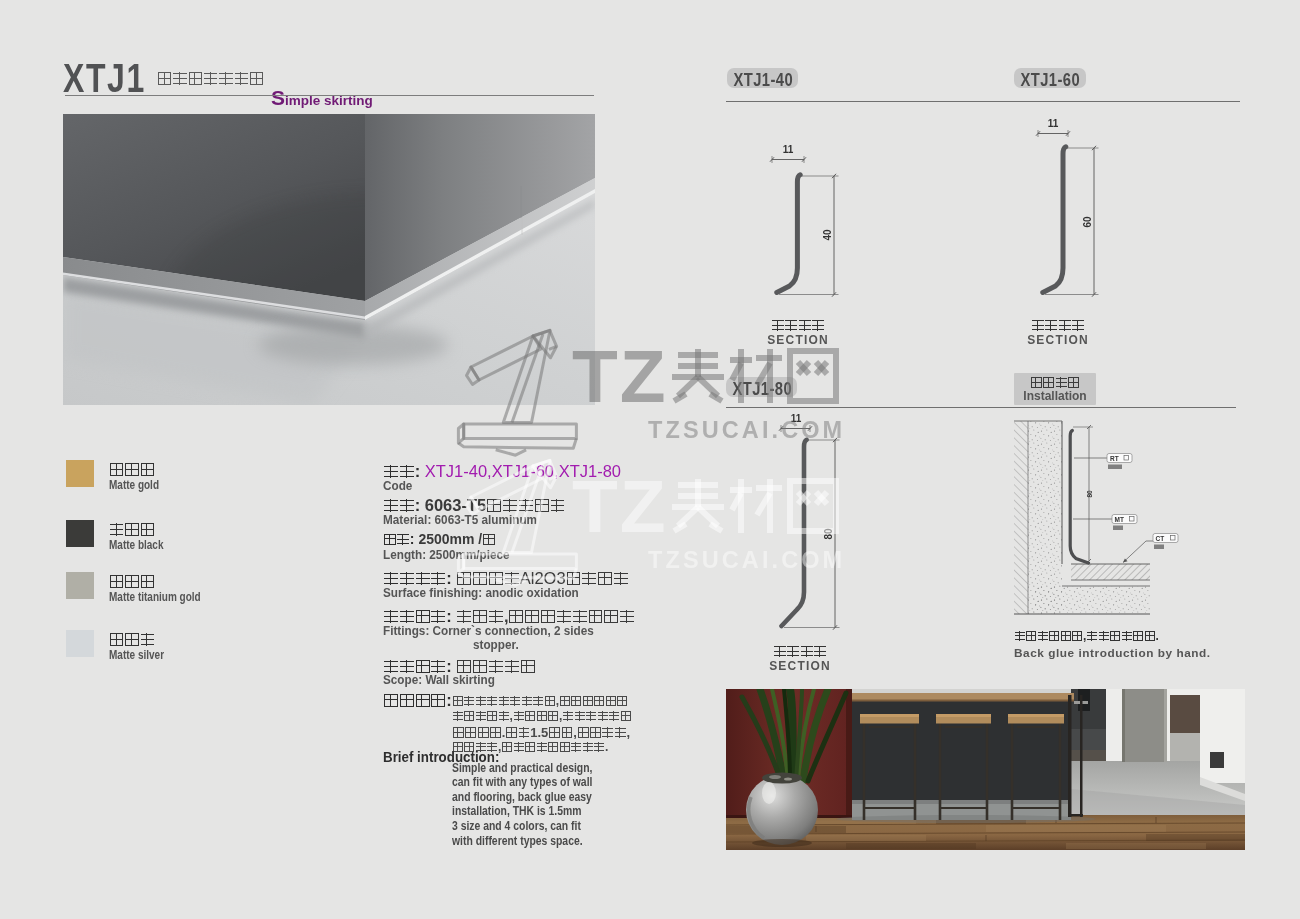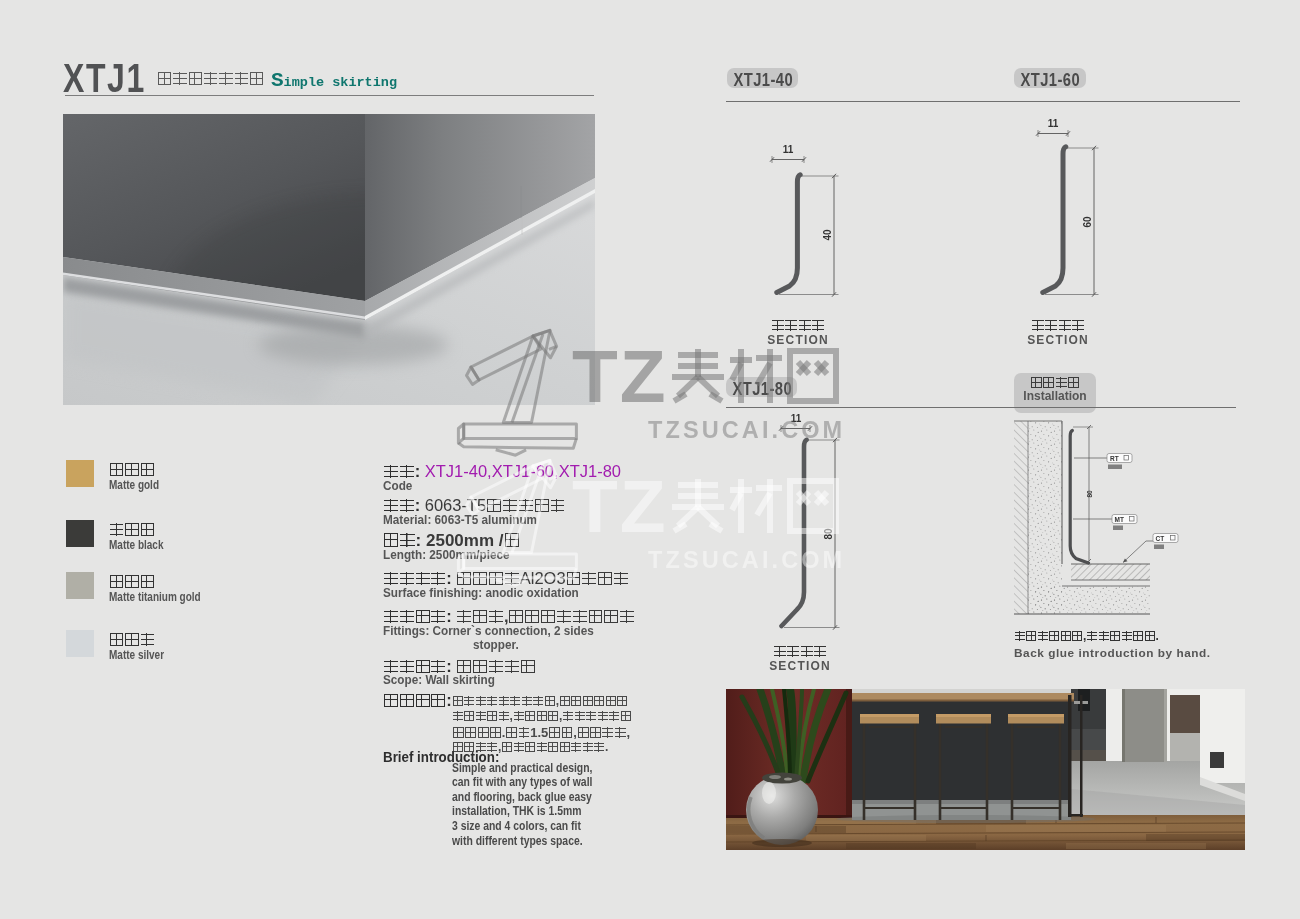--- a/index.html
+++ b/index.html
@@ -9,21 +9,21 @@
 i.z2{box-sizing:border-box;border:.08em solid currentColor;background-image:linear-gradient(currentColor,currentColor),linear-gradient(currentColor,currentColor);background-repeat:no-repeat;background-size:100% 12%,12% 100%;background-position:0 46%,46% 0;}
 .rule{position:absolute;height:1px;background:#8f8f8f;}
 .tag{position:absolute;background:#c7c7c7;border-radius:7px;color:#4b4b4b;font-weight:bold;font-size:18px;text-align:center;line-height:24px;height:20px;}
 .tag span{display:inline-block;white-space:nowrap;transform:scaleX(0.82);transform-origin:50% 50%;letter-spacing:0.5px;}
 </style></head><body>
 
 <div class="abs" style="left:63px;top:56px;font-size:40px;font-weight:bold;color:#515254;letter-spacing:2px;transform:scaleX(0.8);transform-origin:0 0;">XTJ1</div>
 
 <div class="abs" style="left:157px;top:70px;font-size:16px;font-weight:bold;color:#5a5a5a;letter-spacing:0.5px;"><i class="z2"></i><i class="z"></i><i class="z2"></i><i class="z"></i><i class="z"></i><i class="z"></i><i class="z2"></i></div>
 
-<div class="abs" style="left:271px;top:69px;font-size:21px;font-weight:bold;color:#0f766e;font-family:Liberation Mono, monospace;">S<span style="font-size:13.5px;">imple skirting</span></div>
+<div class="abs" style="left:271px;top:86px;font-size:21px;font-weight:bold;color:#701a75;">S<span style="font-size:13.5px;">imple skirting</span></div>
 
 <div class="rule" style="left:65px;top:95px;width:529px;background:#7d7d7d;"></div>
 
 <div class="abs" style="left:63px;top:114px;width:532px;height:291px;">
 <svg width="532" height="291" viewBox="0 0 532 291">
 <defs>
 <linearGradient id="gfloor" x1="0" y1="1" x2="0.75" y2="0">
           <stop offset="0" stop-color="#c6c8c9"></stop>
           <stop offset="0.5" stop-color="#cfd1d2"></stop>
           <stop offset="1" stop-color="#d9dadb"></stop>
@@ -86,24 +86,24 @@
 <div class="abs" style="left:109px;top:573px;font-size:16px;font-weight:bold;color:#333;"><i class="z2"></i><i class="z2"></i><i class="z2"></i></div>
 <div class="abs" style="left:109px;top:590px;font-size:12.5px;font-weight:bold;color:#555;white-space:nowrap;transform:scaleX(0.8);transform-origin:0 0;">Matte titanium gold</div>
 
 <div class="abs" style="left:66px;top:630px;width:28px;height:27px;background:#d4d8db;"></div>
 <div class="abs" style="left:109px;top:631px;font-size:16px;font-weight:bold;color:#333;"><i class="z2"></i><i class="z2"></i><i class="z"></i></div>
 <div class="abs" style="left:109px;top:648px;font-size:12.5px;font-weight:bold;color:#555;white-space:nowrap;transform:scaleX(0.8);transform-origin:0 0;">Matte silver</div>
 
 <div class="abs" style="left:383px;top:462px;font-size:16.5px;color:#2e2e2e;white-space:nowrap;"><b><i class="z"></i><i class="z"></i>:</b> <span style="font-weight:normal;color:#a21caf;">XTJ1-40,XTJ1-60,XTJ1-80</span></div>
 <div class="abs" style="left:383px;top:478px;font-size:13.5px;font-weight:bold;color:#555;white-space:nowrap;transform:scaleX(0.87);transform-origin:0 0;">Code</div>
 
-<div class="abs" style="left:383px;top:496px;font-size:16.5px;color:#2e2e2e;white-space:nowrap;"><b><i class="z"></i><i class="z"></i>:</b> <span style="font-weight:normal;color:#3a3a3a;">6063-T5<i class="z2"></i><i class="z"></i><i class="z"></i><i class="z2"></i><i class="z"></i></span></div>
+<div class="abs" style="left:383px;top:496px;font-size:16.5px;color:#2e2e2e;white-space:nowrap;"><b><i class="z"></i><i class="z"></i>:</b> <span style="font-weight:bold;color:#3a3a3a;">6063-T5<i class="z2"></i><i class="z"></i><i class="z"></i><i class="z2"></i><i class="z"></i></span></div>
 <div class="abs" style="left:383px;top:512px;font-size:13.5px;font-weight:bold;color:#555;white-space:nowrap;transform:scaleX(0.87);transform-origin:0 0;">Material: 6063-T5 aluminum</div>
 
-<div class="abs" style="left:383px;top:531px;font-size:17px;color:#2e2e2e;white-space:nowrap;"><b><i class="z2"></i><i class="z"></i>:</b> <span style="font-weight:bold;color:#3a3a3a;">2500mm /<i class="z2"></i></span></div>
+<div class="abs" style="left:383px;top:531px;font-size:14px;color:#2e2e2e;white-space:nowrap;"><b><i class="z2"></i><i class="z"></i>:</b> <span style="font-weight:bold;color:#3a3a3a;">2500mm /<i class="z2"></i></span></div>
 <div class="abs" style="left:383px;top:547px;font-size:13.5px;font-weight:bold;color:#555;white-space:nowrap;transform:scaleX(0.87);transform-origin:0 0;">Length: 2500mm/piece</div>
 
 <div class="abs" style="left:383px;top:569px;font-size:16.5px;color:#2e2e2e;white-space:nowrap;"><b><i class="z"></i><i class="z"></i><i class="z"></i><i class="z"></i>:</b> <span style="font-weight:normal;color:#3a3a3a;"><i class="z2"></i><i class="z2"></i><i class="z2"></i><i class="z"></i>Al2O3<i class="z2"></i><i class="z"></i><i class="z2"></i><i class="z"></i></span></div>
 <div class="abs" style="left:383px;top:585px;font-size:13.5px;font-weight:bold;color:#555;white-space:nowrap;transform:scaleX(0.87);transform-origin:0 0;">Surface finishing: anodic oxidation</div>
 
 <div class="abs" style="left:383px;top:607px;font-size:16.5px;color:#2e2e2e;white-space:nowrap;"><b><i class="z"></i><i class="z"></i><i class="z2"></i><i class="z"></i>:</b> <span style="font-weight:bold;color:#3a3a3a;"><i class="z"></i><i class="z2"></i><i class="z"></i>,<i class="z2"></i><i class="z2"></i><i class="z2"></i><i class="z"></i><i class="z"></i><i class="z2"></i><i class="z2"></i><i class="z"></i></span></div>
 <div class="abs" style="left:383px;top:623px;font-size:13.5px;font-weight:bold;color:#555;white-space:nowrap;transform:scaleX(0.87);transform-origin:0 0;">Fittings: Corner`s connection, 2 sides</div>
 <div class="abs" style="left:473px;top:637px;font-size:13.5px;font-weight:bold;color:#555;transform:scaleX(0.87);transform-origin:0 0;">stopper.</div>
 
 <div class="abs" style="left:383px;top:657px;font-size:16.5px;color:#2e2e2e;white-space:nowrap;"><b><i class="z"></i><i class="z"></i><i class="z2"></i><i class="z"></i>:</b> <span style="font-weight:bold;color:#3a3a3a;"><i class="z2"></i><i class="z2"></i><i class="z"></i><i class="z"></i><i class="z2"></i></span></div>
@@ -124,21 +124,21 @@
 <div class="abs" style="left:452px;top:833px;font-size:13px;font-weight:bold;color:#4a4a4a;white-space:nowrap;transform:scaleX(0.8);transform-origin:0 0;">with different types space.</div>
 
 <div class="tag" style="left:727px;top:68px;width:71px;"><span>XTJ1-40</span></div>
 
 <div class="tag" style="left:1014px;top:68px;width:72px;"><span>XTJ1-60</span></div>
 
 <div class="rule" style="left:726px;top:101px;width:514px;background:#6f6f6f;"></div>
 
 <div class="tag" style="left:726px;top:377px;width:71px;"><span>XTJ1-80</span></div>
 
-<div class="abs" style="left:1014px;top:373px;width:82px;height:40px;background:#c7c7c7;border-radius:7px;text-align:center;">
+<div class="abs" style="left:1014px;top:373px;width:82px;height:32px;background:#c7c7c7;border-radius:1px;text-align:center;">
     <div style="font-size:13px;font-weight:bold;color:#3c3c3c;letter-spacing:3px;margin-top:2px;"><i class="z2"></i><i class="z2"></i><i class="z"></i><i class="z2"></i></div>
     <div style="font-size:12px;font-weight:bold;color:#555;margin-top:-1px;">Installation</div>
   </div>
 
 <div class="rule" style="left:726px;top:407px;width:510px;background:#6f6f6f;"></div>
 
 <div class="abs" style="left:738px;top:317px;width:120px;text-align:center;font-size:14px;font-weight:bold;color:#333;"><i class="z"></i><i class="z"></i><i class="z"></i><i class="z"></i></div>
 <div class="abs" style="left:738px;top:333px;width:120px;text-align:center;font-size:12px;font-weight:bold;color:#555;letter-spacing:1.2px;">SECTION</div>
 
 <div class="abs" style="left:998px;top:317px;width:120px;text-align:center;font-size:14px;font-weight:bold;color:#333;"><i class="z"></i><i class="z"></i><i class="z"></i><i class="z"></i></div>

